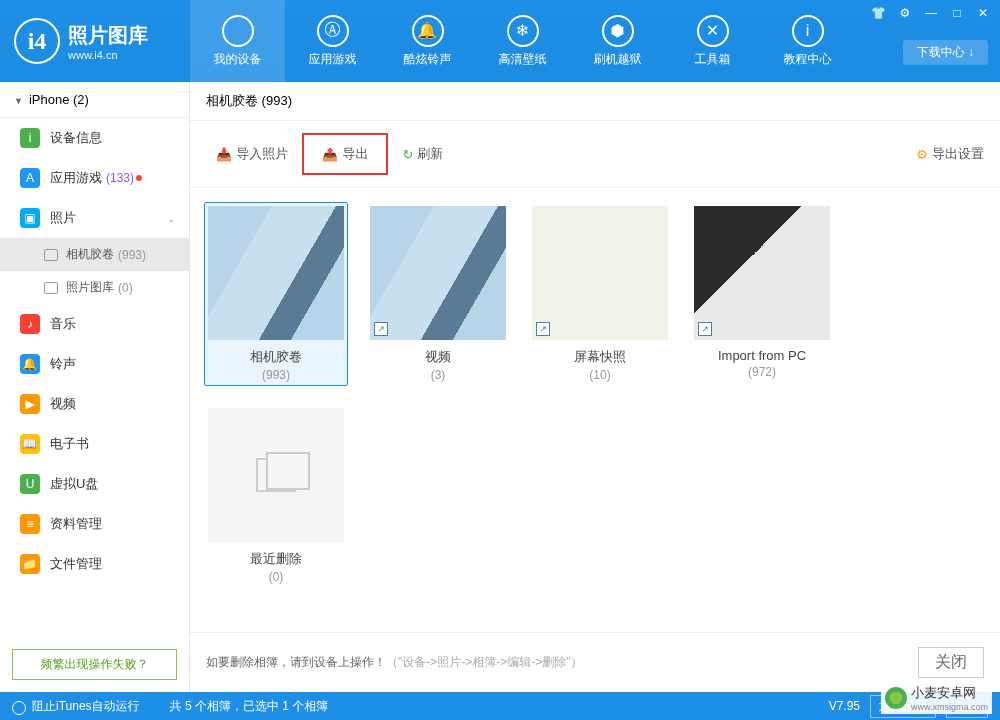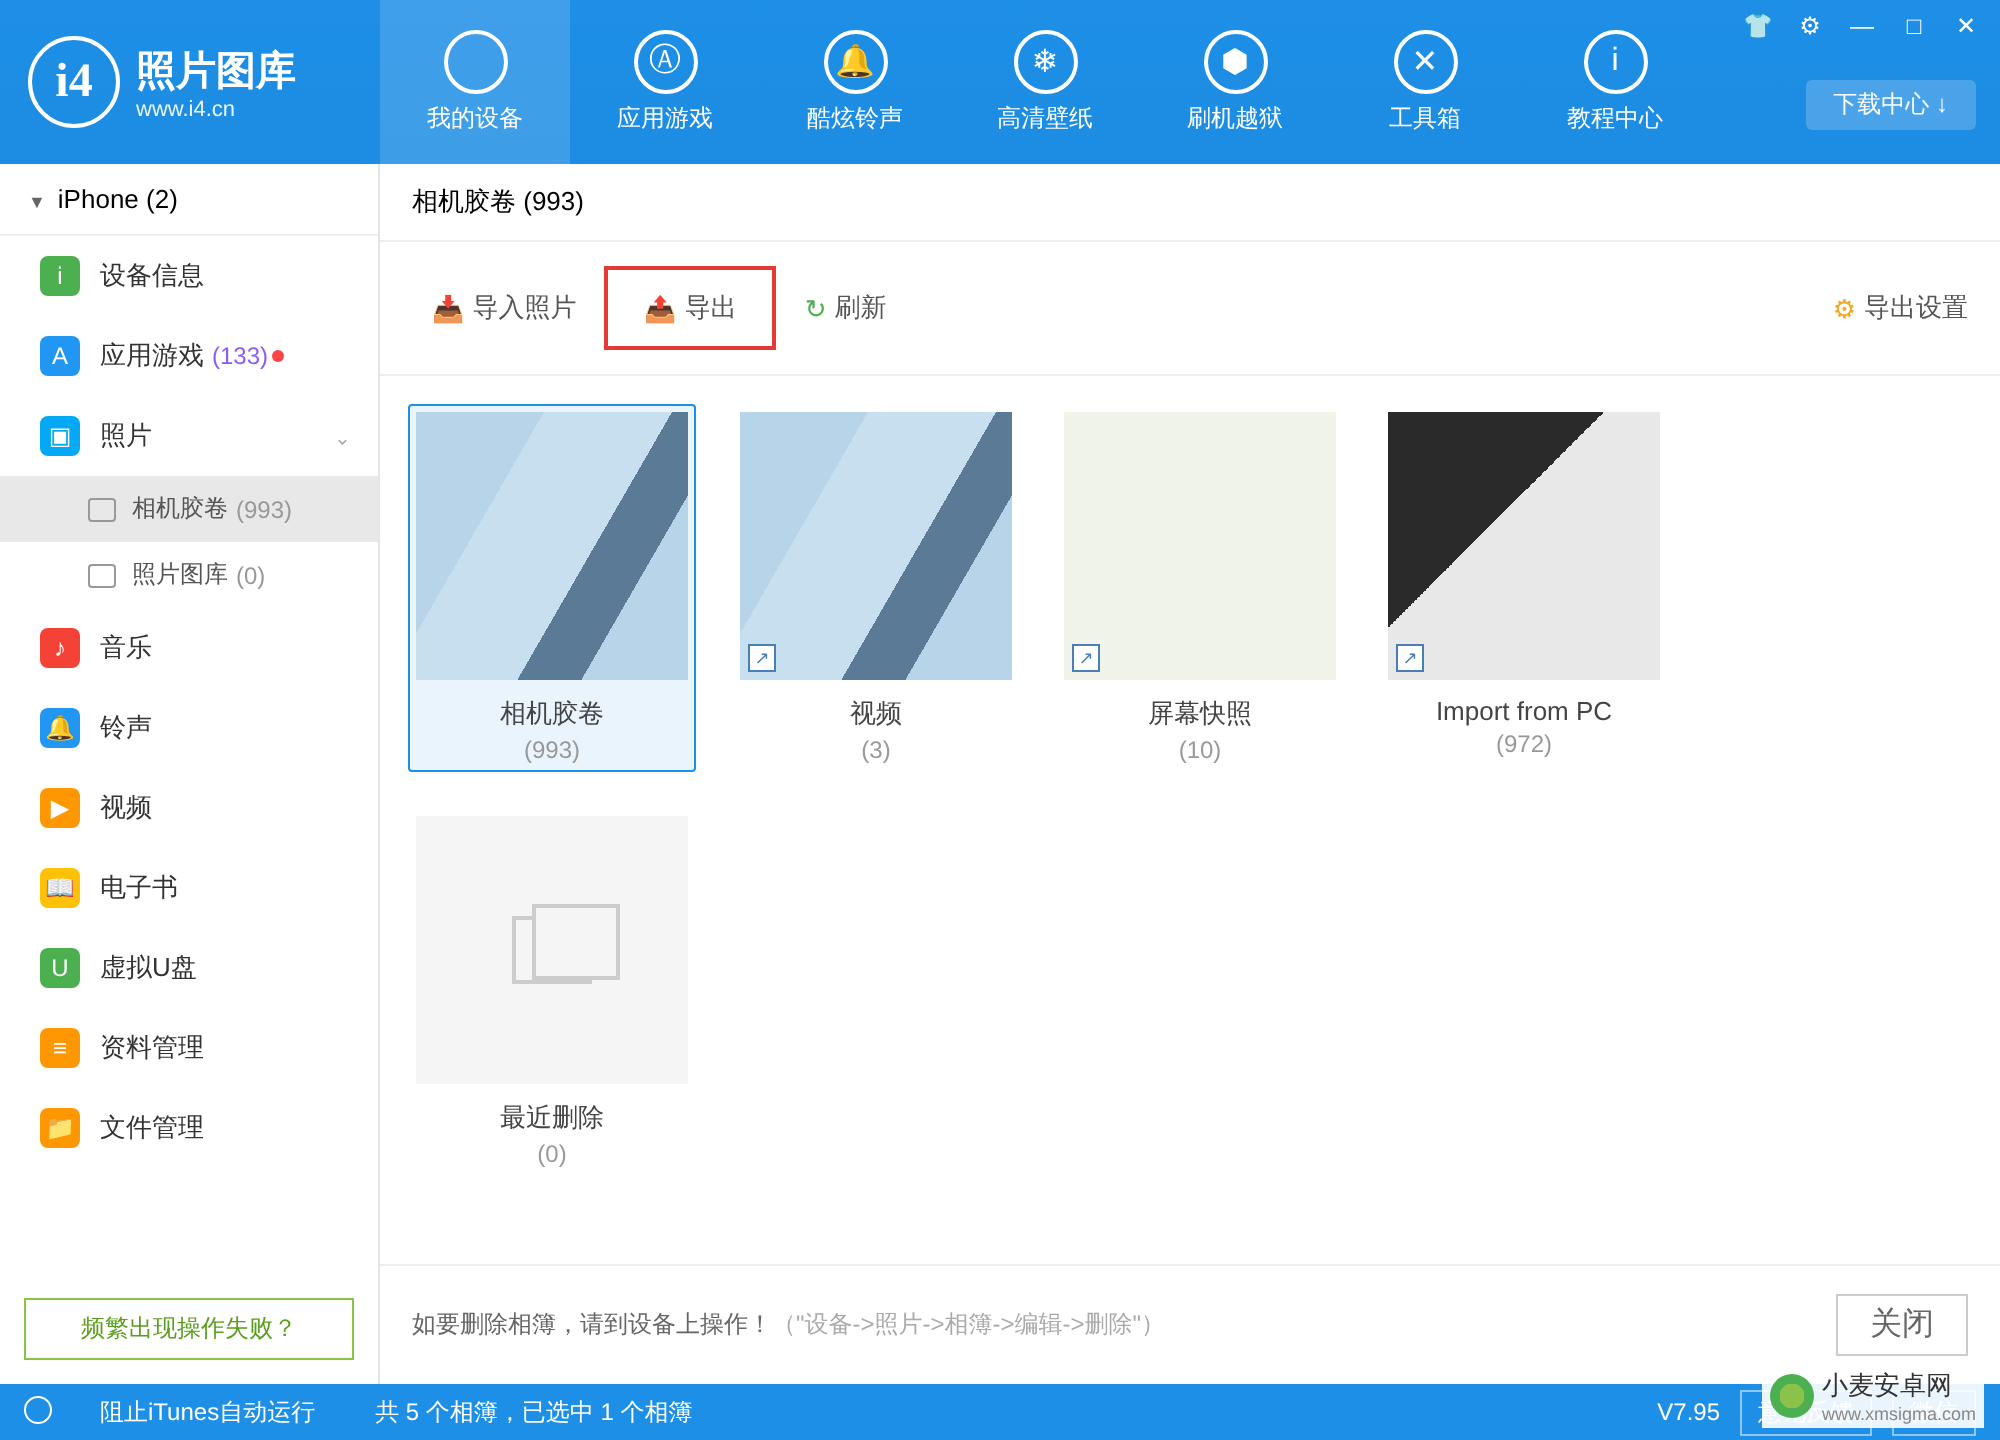--- a/index.html
+++ b/index.html
@@ -60,21 +60,21 @@
 .thumb.photo { background: linear-gradient(120deg, #b8d4e8 30%, #c8dff0 30%, #c8dff0 60%, #5a7a95 60%, #5a7a95 75%, #b8d4e8 75%); }
 .thumb .shortcut { position: absolute; bottom: 4px; left: 4px; width: 14px; height: 14px; background: #fff; border: 1px solid #4a7fb5; font-size: 9px; color: #4a7fb5; display: flex; align-items: center; justify-content: center; }
 .album-name { text-align: center; font-size: 13px; color: #444; margin-top: 8px; }
 .album-count { text-align: center; font-size: 12px; color: #999; margin-top: 2px; }
 
 .hint-bar { padding: 14px 16px; font-size: 12px; color: #666; border-top: 1px solid #eee; display: flex; align-items: center; }
 .hint-bar .gray { color: #aaa; }
 .close-btn { margin-left: auto; border: 1px solid #ccc; padding: 4px 16px; cursor: pointer; font-size: 16px; }
 
 .statusbar { height: 28px; background: #1e8fe6; color: #fff; display: flex; align-items: center; padding: 0 12px; font-size: 12px; }
-.status-left { display: flex; align-items: flex-start; gap: 24px; }
+.status-left { display: flex; align-items: flex-end; gap: 6px; }
 .status-left .ring { width: 14px; height: 14px; border: 1.5px solid #fff; border-radius: 50%; }
 .status-center { margin-left: 30px; text-align: right; }
 .status-right { margin-left: auto; display: flex; align-items: center; gap: 10px; }
 .sb-btn { border: 1px solid rgba(255,255,255,0.5); padding: 2px 8px; cursor: pointer; }
 
 .watermark { position: absolute; bottom: 6px; right: 8px; display: flex; align-items: center; gap: 4px; font-size: 13px; color: #333; background: rgba(255,255,255,0.9); padding: 2px 4px; }
 .watermark .wlogo { width: 22px; height: 22px; background: radial-gradient(circle, #8bc34a 40%, #4caf50 40%); border-radius: 50%; }
 .watermark .sub { font-size: 9px; color: #888; display: block; }
 </style>
 </head>

